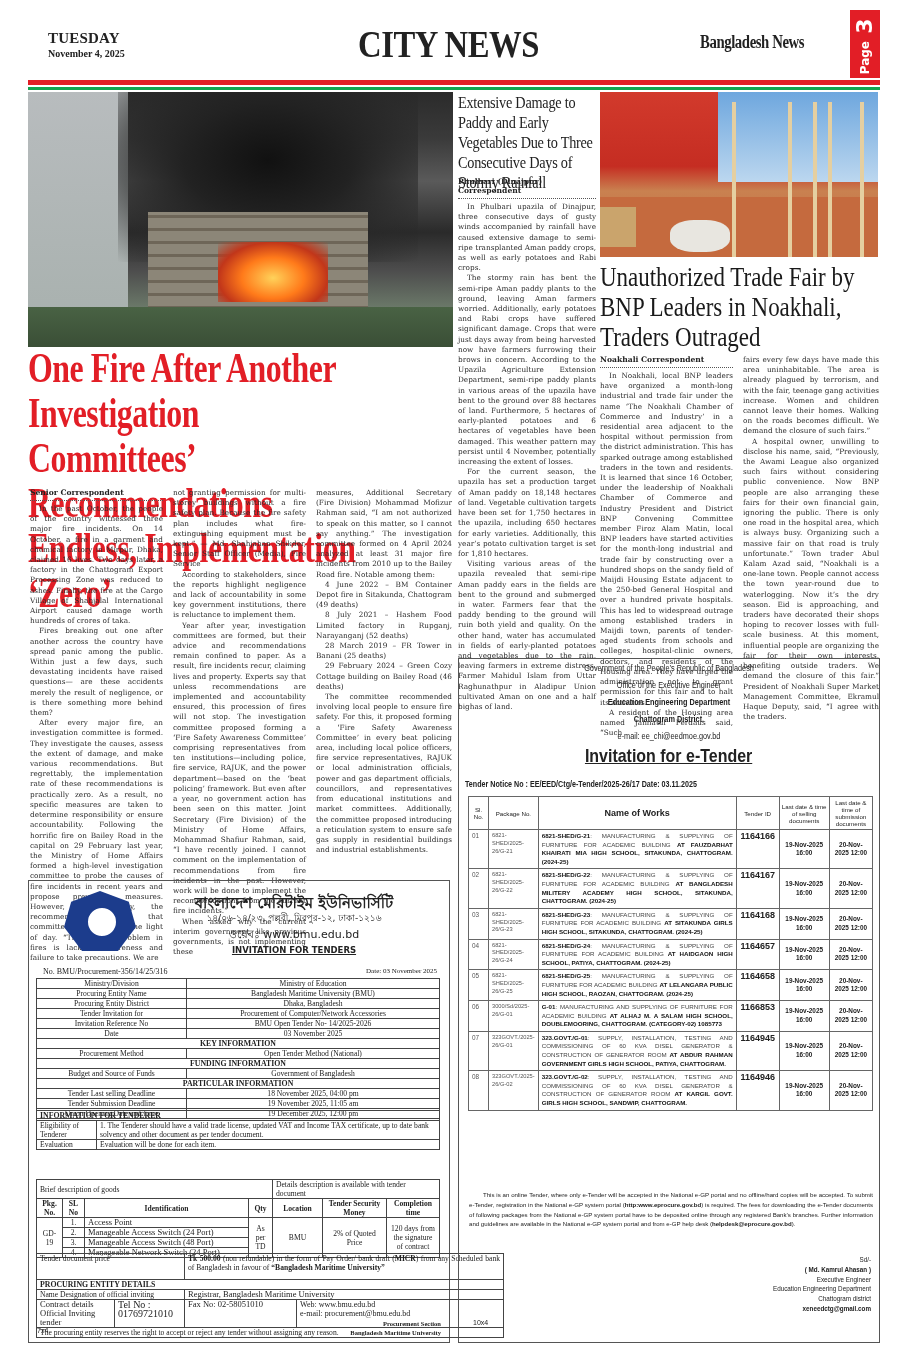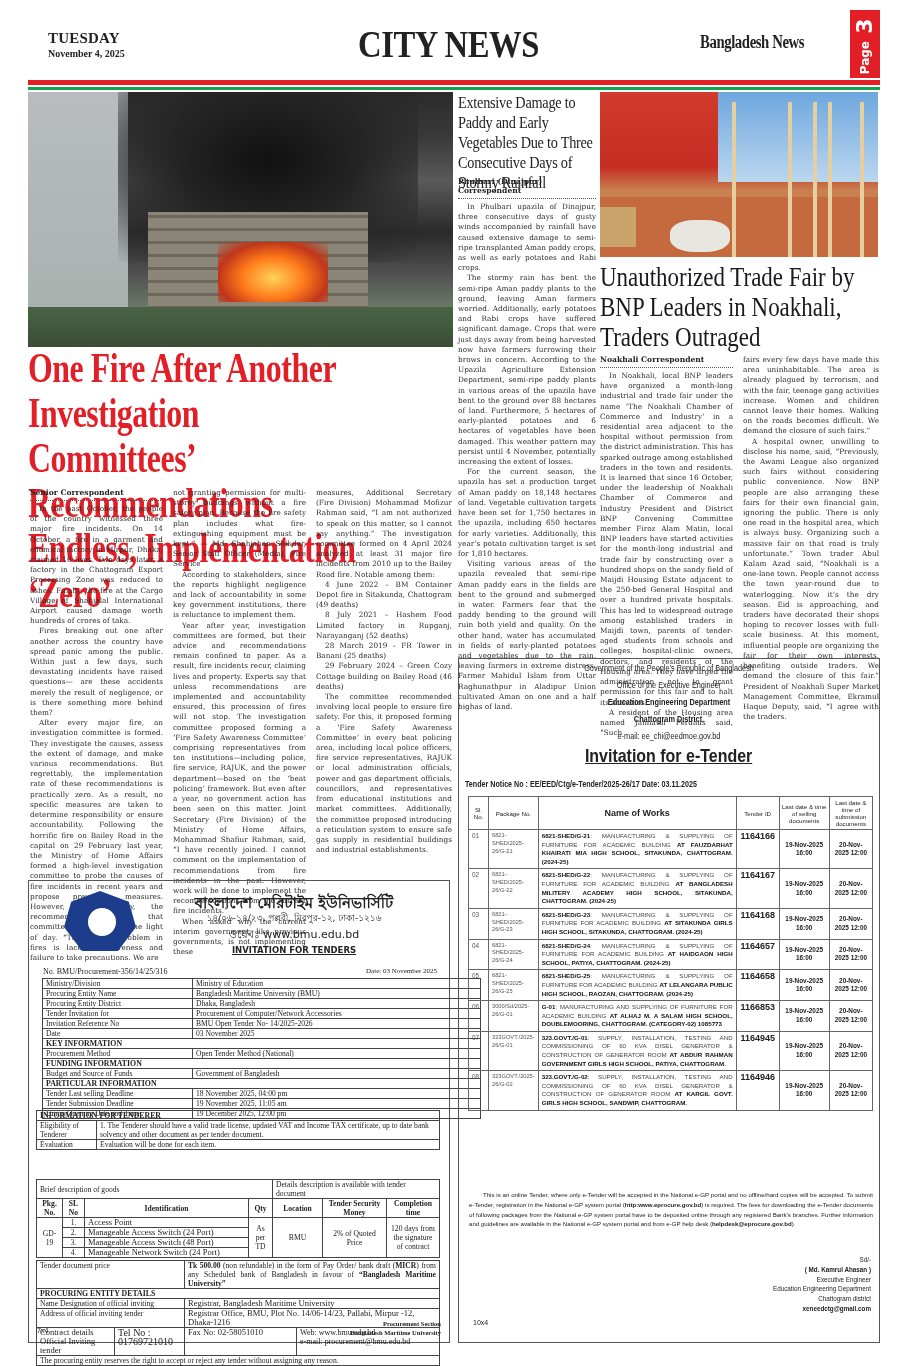--- a/index.html
+++ b/index.html
@@ -39,26 +39,26 @@
 .bmu .logo::after{content:"";position:absolute;left:22px;top:15px;width:28px;height:28px;border-radius:50%;background:#fff;border:2px solid #1c3c8c;}
 .bmu .bn1{position:absolute;left:115px;top:10px;width:300px;text-align:center;font-family:"DejaVu Sans",sans-serif;font-size:15px;font-weight:bold;}
 .bmu .bn2{position:absolute;left:115px;top:30px;width:300px;text-align:center;font-family:"DejaVu Sans",sans-serif;font-size:9px;}
 .bmu .web{position:absolute;left:115px;top:45px;width:300px;text-align:center;font-family:"DejaVu Sans",sans-serif;font-size:11px;}
 .bmu .inv{position:absolute;left:115px;top:64px;width:300px;text-align:center;font-family:"DejaVu Sans",sans-serif;font-size:8.5px;font-weight:bold;text-decoration:underline;}
 .bmu .ref{position:absolute;left:14px;top:86px;font-size:8px;}
 .bmu .dt{position:absolute;right:12px;top:86px;font-family:Liberation Serif, serif;font-size:7px;}
 .bmu table{border-collapse:collapse;font-size:7.6px;}
 .bmu td{border:0.8px solid #444;padding:0 3px;line-height:9px;vertical-align:top;}
 .bmu .sec td{font-weight:bold;font-size:7.8px;}
-.bmu .t1{position:absolute;left:13px;top:97px;width:439px;}
+.bmu .t1{position:absolute;left:7px;top:97px;width:404px;text-align:center;}
 .bmu .t2{position:absolute;left:7px;top:229px;width:404px;}
 .bmu .t3{position:absolute;left:7px;top:298px;width:404px;}
 .bmu .t3 td{text-align:center;vertical-align:middle;}
 .bmu .t3 td.l{text-align:left;}
-.bmu .t4{position:absolute;left:7px;top:380px;width:404px;margin-top:7px;}
+.bmu .t4{position:absolute;left:7px;top:380px;width:468px;}
 .bmu .foot-l{position:absolute;left:8px;top:446px;font-family:Liberation Sans, sans-serif;font-size:7px;}
 .bmu .foot-r{position:absolute;right:8px;top:438px;text-align:right;font-family:Liberation Serif, serif;font-size:6.5px;font-weight:bold;line-height:9px;}
 .link{color:#222;}
 
 .eed{left:458px;top:658px;width:422px;height:685px;border:1.5px solid #555;font-family:"Liberation Sans",sans-serif;color:#222;}
 .eed .hl{position:absolute;left:0;width:420px;text-align:center;font-size:8.5px;transform:scaleX(0.86);}
 .eed .title{position:absolute;left:0;width:420px;top:115px;text-align:center;font-size:19px;font-weight:bold;}
 .eed .title span{text-decoration:underline;display:inline-block;transform:scaleX(0.84);}
 .eed .notice{position:absolute;left:6px;top:143px;font-size:8.5px;font-weight:bold;transform:scaleX(0.84);transform-origin:left;white-space:nowrap;}
 .eed table{position:absolute;left:9px;top:162px;width:405px;border-collapse:collapse;font-size:6px;}
@@ -313,24 +313,20 @@
       <td colspan="2" style="border-bottom:none;height:26px">Tender document price</td>
       <td colspan="2" style="text-align:justify"><b>Tk 500.00</b><span> (non refundable) in the form of Pay Order/ bank draft (</span><b>MICR</b><span>) from any Scheduled bank of Bangladesh in favour of </span><b>“Bangladesh Maritime University”</b></td>
     </tr>
     <tr class="sec">
           <td colspan="4">PROCURING ENTITY DETAILS</td>
         </tr>
     <tr>
           <td colspan="2">Name Designation of official inviting</td>
           <td colspan="2" style="font-size:8.5px">Registrar, Bangladesh Maritime University</td>
         </tr>
-    <tr>
-          <td colspan="2">Address of official inviting tender</td>
-          <td colspan="2" style="font-size:8.5px">Registrar Office, BMU, Plot No. 14/06-14/23, Pallabi, Mirpur -12, Dhaka-1216</td>
-        </tr>
     <tr style="font-size:8.5px">
       <td style="font-size:8.5px">Contract details Official Inviting tender</td>
       <td style="font-size:10px">Tel No : 01769721010</td>
       <td style="font-size:8.5px">Fax No: 02-58051010</td>
       <td style="font-size:8px"><span>Web: </span><span class="link">www.bmu.edu.bd</span><br><span>e-mail: </span><span class="link">procurement@bmu.edu.bd</span></td>
     </tr>
     <tr>
           <td colspan="4">The procuring entity reserves the right to accept or reject any tender without assigning any reason.</td>
         </tr>
   </tbody>

